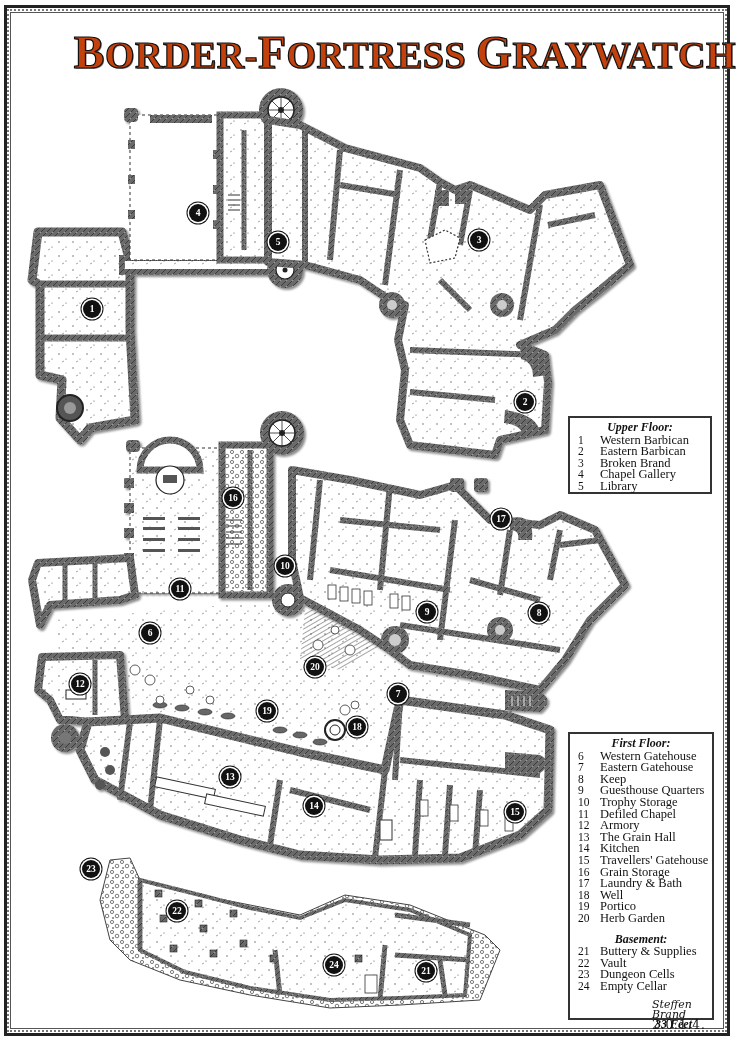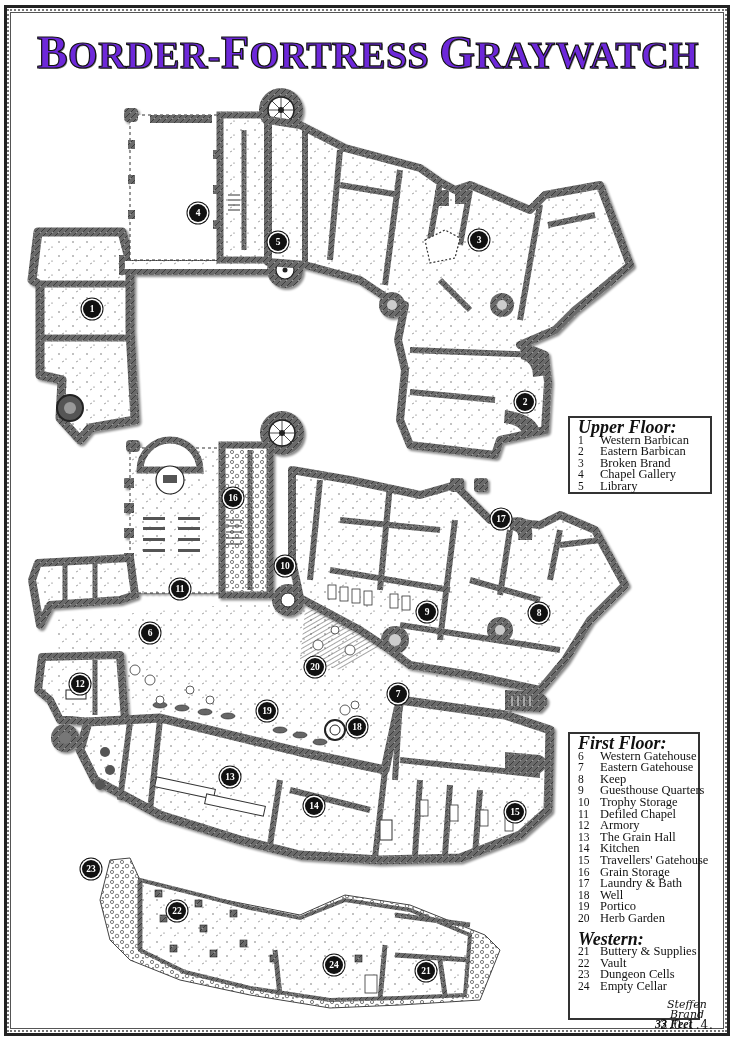--- a/index.html
+++ b/index.html
@@ -1,31 +1,31 @@
 <!DOCTYPE html>
 <html><head>
 <meta charset="utf-8">
 <style>
   html, body { margin: 0; padding: 0; background: #fff; }
   body { width: 736px; height: 1041px; position: relative; overflow: hidden; font-family: "Liberation Serif", "DejaVu Serif", serif; color: #111; }
   .frame-outer { position: absolute; left: 4px; top: 5px; width: 726px; height: 1031px; border: 3px solid #222; box-sizing: border-box; }
   .frame-inner { position: absolute; left: 10px; top: 12px; width: 714px; height: 1017px; border: 1px solid #555; box-sizing: border-box; }
   .frame-dots { position: absolute; left: 7px; top: 9px; width: 720px; height: 1023px; border: 2px dotted #777; box-sizing: border-box; }
-  .title { position: absolute; left: 0; top: 26px; width: 736px; text-align: center; font-family: "Liberation Serif", "DejaVu Serif", serif; font-weight: bold; font-size: 38px; letter-spacing: 0.5px; color: #6d28d9; -webkit-text-stroke: 1.2px #111; text-shadow: 1px 1px 0 #888; }
+  .title { position: absolute; left: 0; top: 26px; width: 736px; text-align: right; font-family: "Liberation Serif", "DejaVu Serif", serif; font-weight: bold; font-size: 38px; letter-spacing: 0.5px; color: #c2410c; -webkit-text-stroke: 1.2px #111; text-shadow: 1px 1px 0 #888; }
   .title .cap { font-size: 46px; }
   svg.map { position: absolute; left: 0; top: 0; }
   .legend { position: absolute; background: #fff; border: 2px solid #333; box-sizing: border-box; padding: 4px 8px 6px 8px; font-family: "Liberation Serif", "DejaVu Serif", serif; font-size: 12.5px; line-height: 11.6px; }
-  .legend .heading { font-style: italic; font-weight: bold; font-size: 18px; margin-bottom: 1px; }
+  .legend .heading { font-style: italic; font-weight: bold; font-size: 12px; margin-bottom: 1px; text-align: center; }
   .legend .row { display: flex; }
   .legend .num { width: 22px; flex: 0 0 22px; font-size: 11.5px; }
   .legend .lbl { white-space: nowrap; }
   .legend .gap { height: 9px; }
   .upper { left: 568px; top: 416px; width: 144px; height: 78px; }
-  .first { left: 568px; top: 732px; width: 132px; height: 288px; }
-  .signature { position: absolute; left: 652px; top: 1000px; font-family: "DejaVu Serif", serif; font-style: italic; font-size: 11px; text-align: center; width: 70px; line-height: 10px; }
+  .first { left: 568px; top: 732px; width: 146px; height: 288px; }
+  .signature { position: absolute; left: 652px; top: 1000px; font-family: "DejaVu Serif", serif; font-style: italic; font-size: 11px; text-align: left; width: 70px; line-height: 10px; }
   .signature .date { font-size: 12px; letter-spacing: 1px; font-style: normal; }
   .scale { position: absolute; left: 655px; top: 1017px; width: 64px; text-align: left; font-style: italic; font-weight: bold; font-size: 12px; }
   .marker { position: absolute; width: 18px; height: 18px; margin-left: -9px; margin-top: -9px; border-radius: 50%; background: #111; color: #fff; font-family: "Liberation Serif", serif; font-weight: bold; font-size: 9.5px; line-height: 18px; text-align: center; box-shadow: 0 0 0 1.5px #fff, 0 0 0 2.5px #111; }
 </style>
 </head>
 <body>
 
 <div class="frame-outer"></div>
 <div class="frame-dots"></div>
 <div class="frame-inner"></div>
@@ -432,21 +432,21 @@
     </div>
   <div class="row">
       <span class="num">19</span>
       <span class="lbl">Portico</span>
     </div>
   <div class="row">
       <span class="num">20</span>
       <span class="lbl">Herb Garden</span>
     </div>
   <div class="gap"></div>
-  <div class="heading">Western:</div>
+  <div class="heading">Basement:</div>
   <div class="row">
       <span class="num">21</span>
       <span class="lbl">Buttery &amp; Supplies</span>
     </div>
   <div class="row">
       <span class="num">22</span>
       <span class="lbl">Vault</span>
     </div>
   <div class="row">
       <span class="num">23</span>

